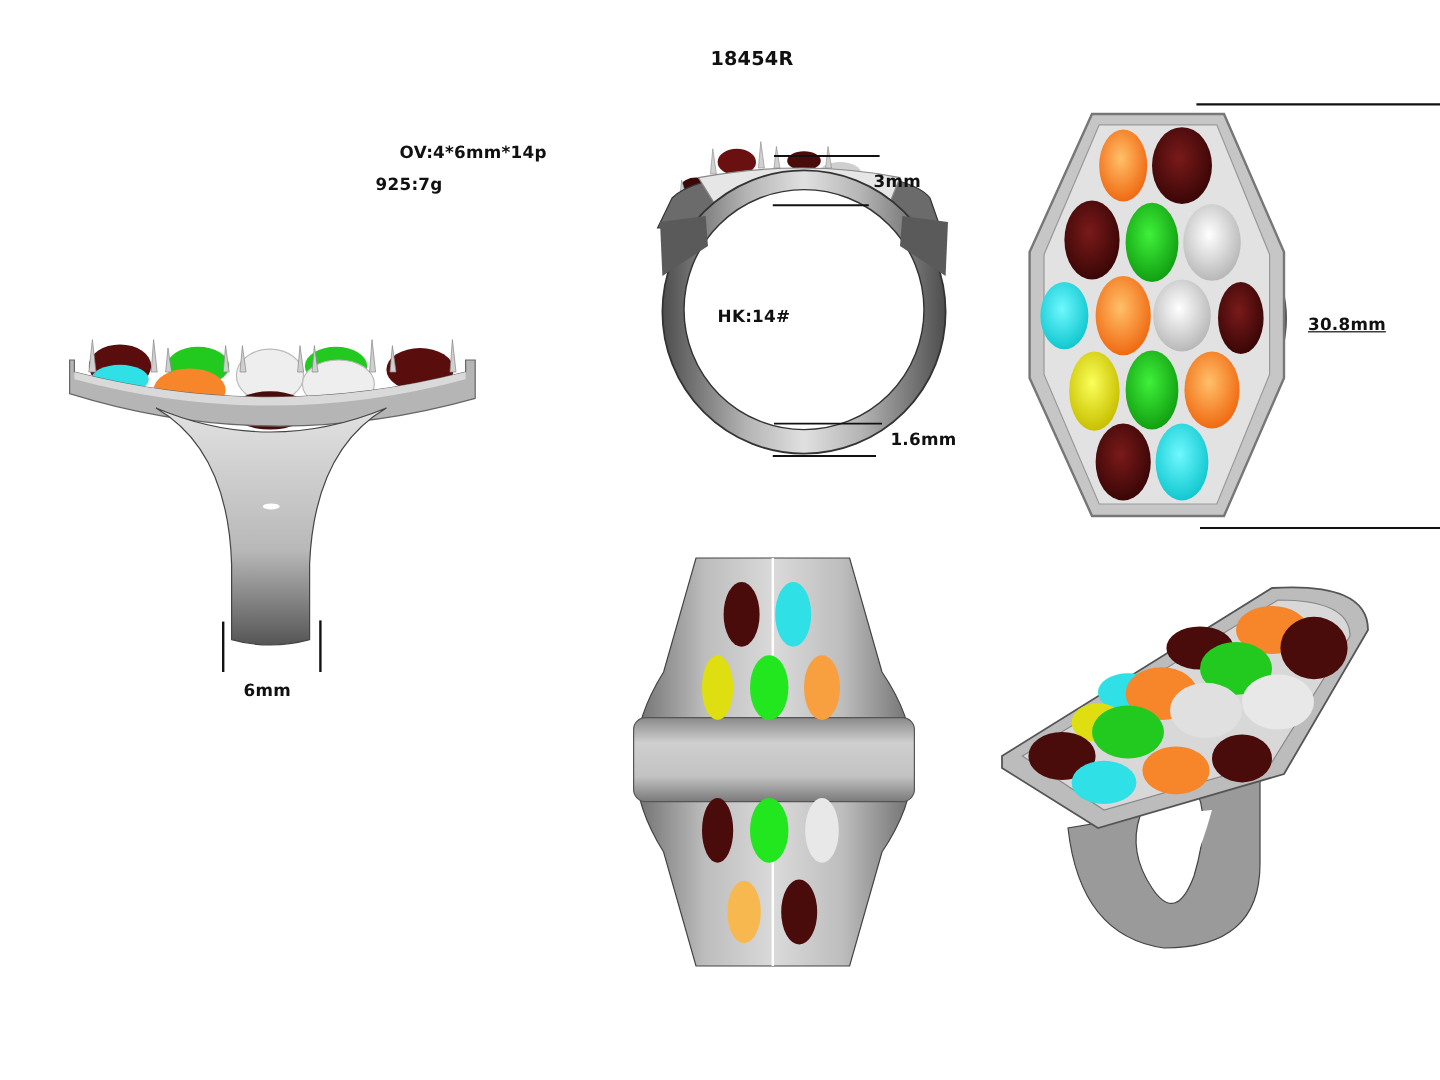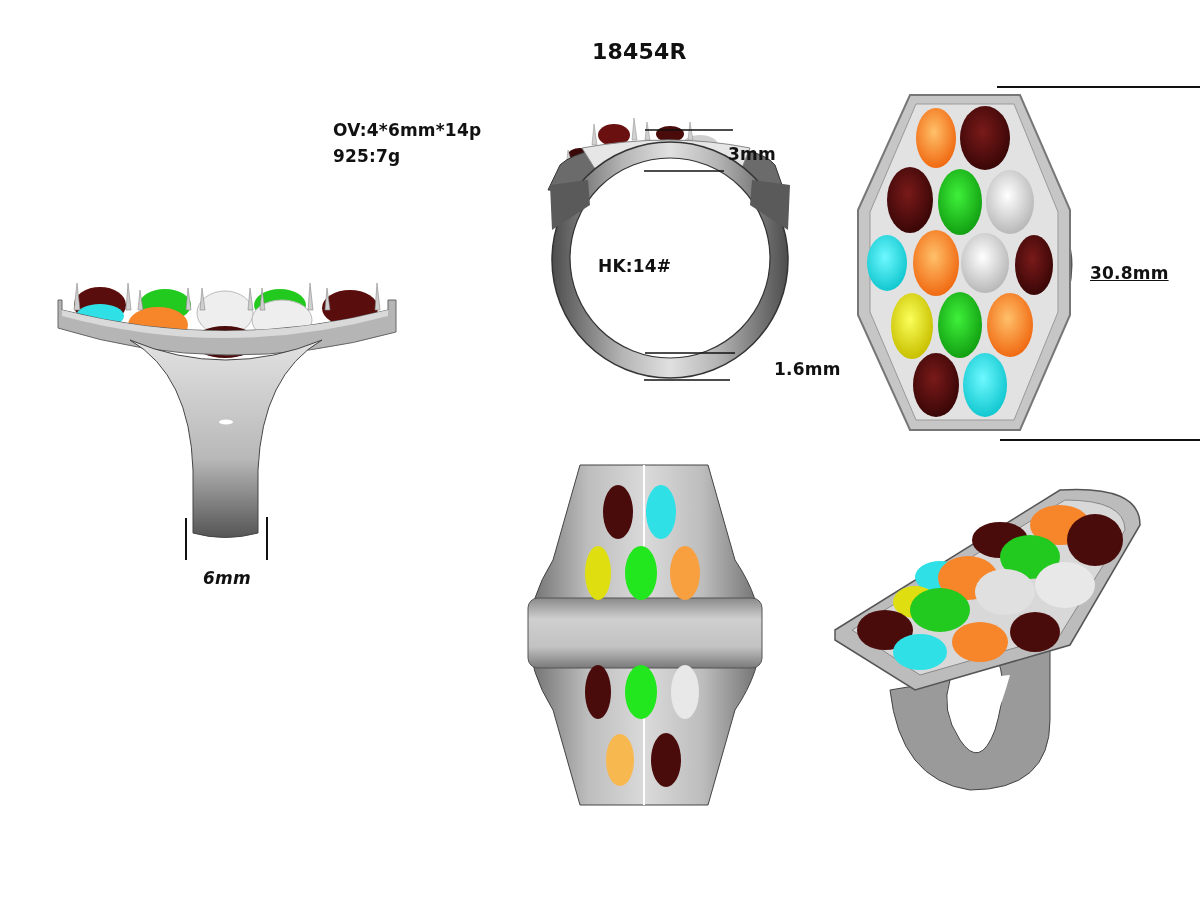--- a/index.html
+++ b/index.html
@@ -1,27 +1,27 @@
 <!DOCTYPE html>
 <html><head>
 <meta charset="utf-8">
 <style>
   html, body { margin:0; padding:0; background:#ffffff; }
   body { width:1200px; height:900px; position:relative; overflow:hidden;
          font-family:"DejaVu Sans", sans-serif; color:#111; }
-  .lbl { position:absolute; font-weight:bold; font-size:17px; letter-spacing:0.2px; white-space:nowrap; }
+  .lbl { position:absolute; font-weight:bold; font-size:14px; letter-spacing:0.2px; white-space:nowrap; }
   .view { position:absolute; }
   svg { display:block; }
 </style>
 </head>
 <body>
 
-<div class="lbl" style="left:592px;top:39px;font-size:22px;">18454R</div>
+<div class="lbl" style="left:592px;top:39px;font-size:16px;">18454R</div>
 <div class="lbl" style="left:333px;top:120px;">OV:4*6mm*14p</div>
-<div class="lbl" style="left:333px;top:146px;">925:7g</div>
+<div class="lbl" style="left:313px;top:146px;">925:7g</div>
 
 <div class="view" style="left:50px;top:280px;width:360px;height:320px;">
   <svg width="360" height="320" viewBox="0 0 360 320">
     <defs>
       <linearGradient id="sideShank" x1="0" y1="0" x2="0" y2="1">
         <stop offset="0" stop-color="#e2e2e2"></stop>
           <stop offset="0.6" stop-color="#b8b8b8"></stop>
           <stop offset="1" stop-color="#555"></stop>
       </linearGradient>
     </defs>
@@ -52,21 +52,21 @@
     <path d="M8 20 L12 20 L12 30 Q175 72 338 30 L338 20 L346 20 L346 52 Q175 100 8 48 Z" fill="#b5b5b5" stroke="#666" stroke-width="1"></path>
     <path d="M12 30 Q175 72 338 30 L338 36 Q175 80 12 36Z" fill="#d9d9d9"></path>
 
     <path d="M80 60 Q140 95 143 190 L143 253 Q175 262 208 253 L208 190 Q212 95 272 60 Q175 100 80 60Z" fill="url(#sideShank)" stroke="#444" stroke-width="1"></path>
     <ellipse cx="176" cy="142" rx="7" ry="2.5" fill="#ffffff"></ellipse>
 
     <line x1="136" y1="238" x2="136" y2="280" stroke="#111" stroke-width="2"></line>
     <line x1="217" y1="237" x2="217" y2="280" stroke="#111" stroke-width="2"></line>
   </svg>
 </div>
-<div class="lbl" style="left:203px;top:568px;font-style:italic;">6mm</div>
+<div class="lbl" style="left:203px;top:568px;">6mm</div>
 
 <div class="view" style="left:520px;top:110px;width:300px;height:280px;">
   <svg width="300" height="280" viewBox="0 0 300 280">
     <defs>
       <linearGradient id="ringBand" x1="0" y1="0" x2="1" y2="0">
         <stop offset="0" stop-color="#4d4d4d"></stop>
           <stop offset="0.3" stop-color="#b5b5b5"></stop>
           <stop offset="0.5" stop-color="#e0e0e0"></stop>
           <stop offset="0.7" stop-color="#b5b5b5"></stop>
           <stop offset="1" stop-color="#4d4d4d"></stop>
@@ -95,21 +95,21 @@
     <path d="M270 75 L232 70 L230 95 L268 120Z" fill="#5a5a5a"></path>
 
     <line x1="125" y1="20" x2="213" y2="20" stroke="#111" stroke-width="1.6"></line>
     <line x1="124" y1="61" x2="204" y2="61" stroke="#111" stroke-width="1.6"></line>
     <line x1="125" y1="243" x2="215" y2="243" stroke="#111" stroke-width="1.6"></line>
     <line x1="124" y1="270" x2="210" y2="270" stroke="#111" stroke-width="1.6"></line>
   </svg>
 </div>
 <div class="lbl" style="left:728px;top:144px;">3mm</div>
 <div class="lbl" style="left:598px;top:256px;text-align:right;">HK:14#</div>
-<div class="lbl" style="left:742px;top:359px;margin-left:32px;">1.6mm</div>
+<div class="lbl" style="left:742px;top:359px;">1.6mm</div>
 
 <div class="view" style="left:830px;top:80px;width:370px;height:370px;">
   <svg width="370" height="370" viewBox="0 0 370 370">
     <defs>
       <radialGradient id="gO" cx="0.45" cy="0.4" r="0.6">
           <stop offset="0" stop-color="#ffc06a"></stop>
           <stop offset="1" stop-color="#f06a12"></stop>
         </radialGradient>
       <radialGradient id="gG" cx="0.45" cy="0.4" r="0.6">
           <stop offset="0" stop-color="#3ff03a"></stop>

